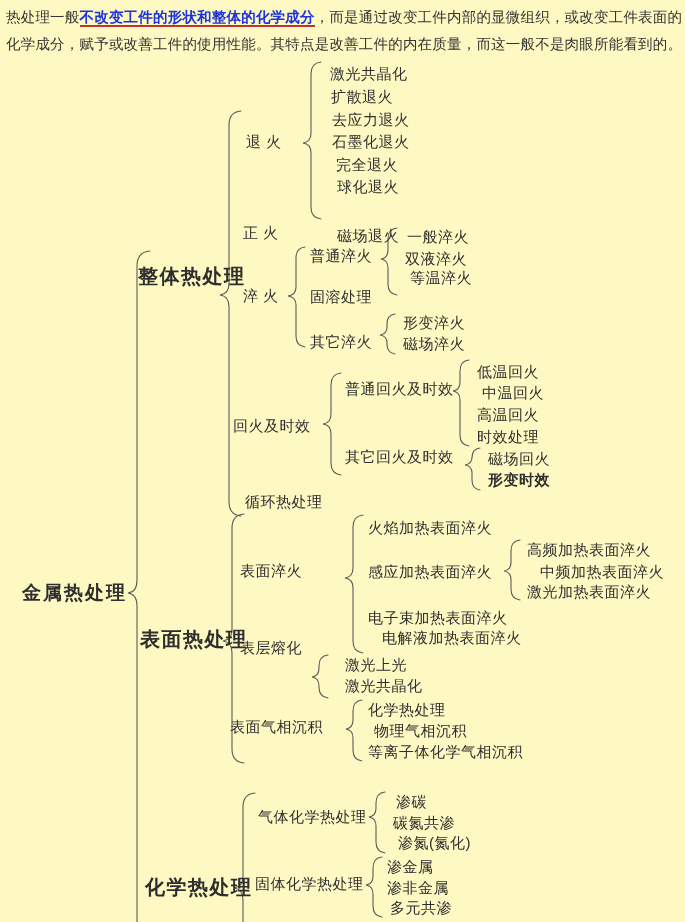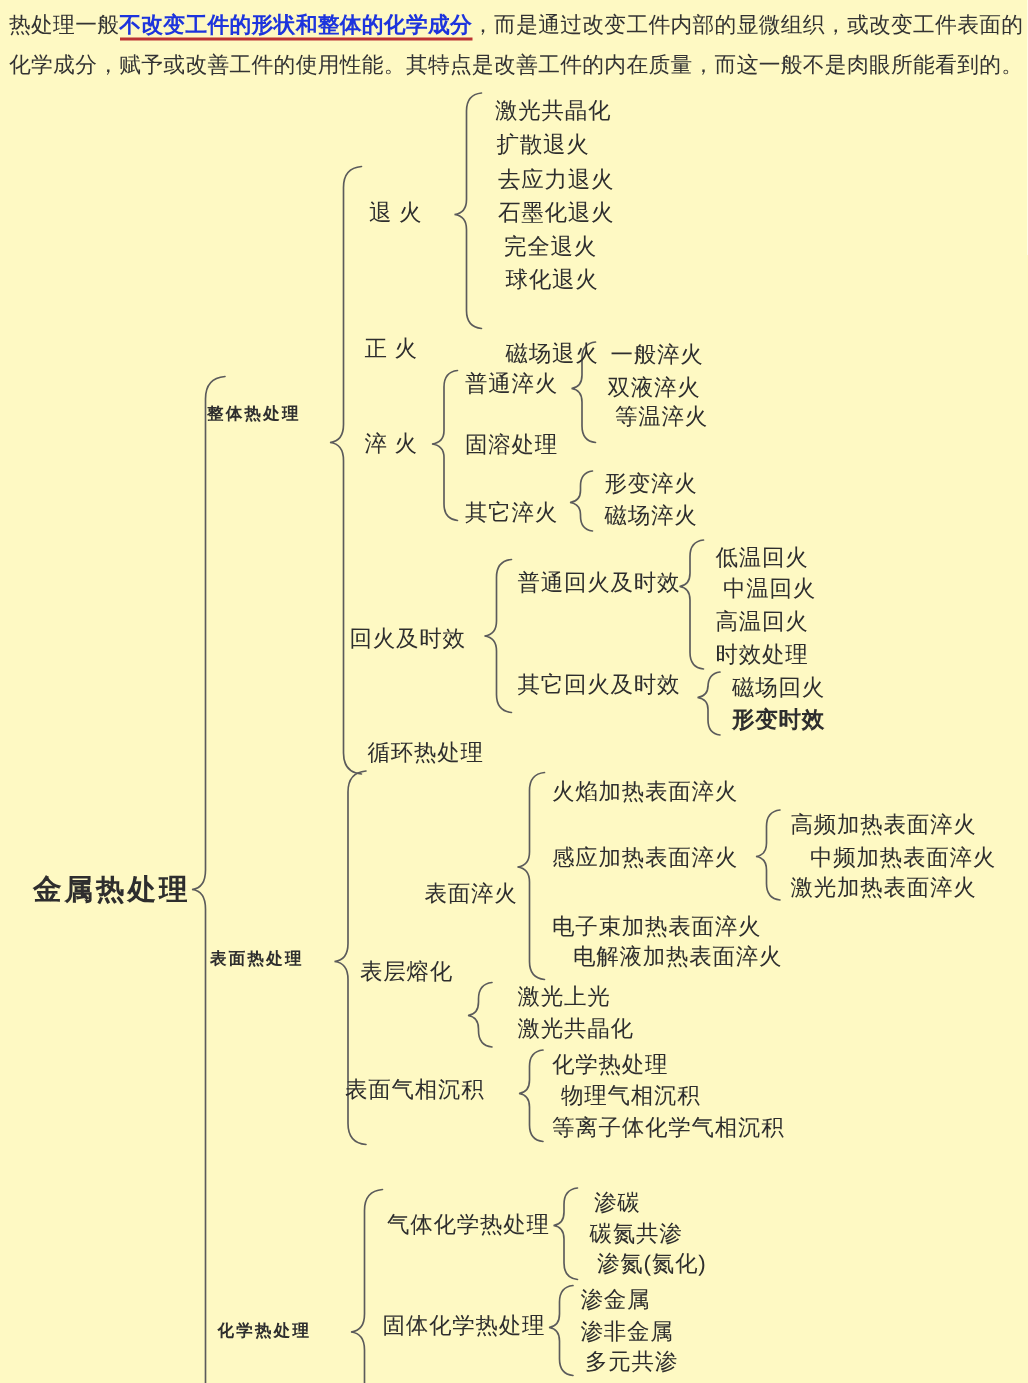--- a/index.html
+++ b/index.html
@@ -4,21 +4,21 @@
 <style>
   html,body{margin:0;padding:0;background:#ffffff;}
   #page{position:relative;width:685px;height:922px;overflow:hidden;background:#fef9c3;
         font-family:"Liberation Sans","DejaVu Sans",sans-serif;}
   .intro{position:absolute;left:6px;top:4px;width:677px;font-size:14.5px;line-height:27px;
          color:#333;letter-spacing:0.2px;}
   .hl{font-weight:bold;border-bottom:2px solid #bb3333;padding-bottom:0px;}
   #brace-layer{position:absolute;left:0;top:0;}
   .node{position:absolute;transform:translateY(-50%);white-space:nowrap;
         font-size:15px;color:#2e2e2e;letter-spacing:0.5px;}
-  .l1{font-weight:bold;font-size:11px;letter-spacing:1.5px;}
+  .l1{font-weight:bold;font-size:20px;letter-spacing:1.5px;}
   .root{font-weight:bold;font-size:19px;letter-spacing:2px;}
   .sp{letter-spacing:5px;}
 </style>
 </head>
 <body>
 
 <div id="page">
   <div class="intro" style="color: rgb(51, 51, 51);"><span>热处理一般</span><span class="hl" style="color: rgb(29, 52, 221); border-bottom-color: rgb(187, 51, 51);">不改变工件的形状和整体的化学成分</span><span>，而是通过改变工件内部的显微组织，或改变工件表面的化学成分，赋予或改善工件的使用性能。其特点是改善工件的内在质量，而这一般不是肉眼所能看到的。</span></div>
 
   <svg id="brace-layer" width="685" height="922" viewBox="0 0 685 922">
@@ -66,21 +66,21 @@
       <div class="node" style="left: 345px; top: 389px; color: rgb(46, 46, 46);">普通回火及时效</div>
       <div class="node" style="left: 477px; top: 372px; color: rgb(46, 46, 46);">低温回火</div>
       <div class="node" style="left: 482px; top: 393px; color: rgb(46, 46, 46);">中温回火</div>
       <div class="node" style="left: 477px; top: 415px; color: rgb(46, 46, 46);">高温回火</div>
       <div class="node" style="left: 477px; top: 437px; color: rgb(46, 46, 46);">时效处理</div>
       <div class="node" style="left: 345px; top: 457px; color: rgb(46, 46, 46);">其它回火及时效</div>
       <div class="node" style="left: 488px; top: 459px; color: rgb(46, 46, 46);">磁场回火</div>
       <div class="node" style="left: 488px; top: 480px; color: rgb(46, 46, 46); font-weight: bold;">形变时效</div>
       <div class="node" style="left: 245px; top: 502px; color: rgb(46, 46, 46);">循环热处理</div>
       <div class="node l1" style="left: 140px; top: 639px; color: rgb(46, 46, 46);">表面热处理</div>
-      <div class="node" style="left: 240px; top: 596px; color: rgb(46, 46, 46); margin-left: 43px;">表面淬火</div>
+      <div class="node" style="left: 240px; top: 571px; color: rgb(46, 46, 46);">表面淬火</div>
       <div class="node" style="left: 368px; top: 528px; color: rgb(46, 46, 46);">火焰加热表面淬火</div>
       <div class="node" style="left: 368px; top: 572px; color: rgb(46, 46, 46);">感应加热表面淬火</div>
       <div class="node" style="left: 527px; top: 550px; color: rgb(46, 46, 46);">高频加热表面淬火</div>
       <div class="node" style="left: 540px; top: 572px; color: rgb(46, 46, 46);">中频加热表面淬火</div>
       <div class="node" style="left: 527px; top: 592px; color: rgb(46, 46, 46);">激光加热表面淬火</div>
       <div class="node" style="left: 368px; top: 618px; color: rgb(46, 46, 46);">电子束加热表面淬火</div>
       <div class="node" style="left: 382px; top: 638px; color: rgb(46, 46, 46);">电解液加热表面淬火</div>
       <div class="node" style="left: 240px; top: 648px; color: rgb(46, 46, 46);">表层熔化</div>
       <div class="node" style="left: 345px; top: 665px; color: rgb(46, 46, 46);">激光上光</div>
       <div class="node" style="left: 345px; top: 686px; color: rgb(46, 46, 46);">激光共晶化</div>

